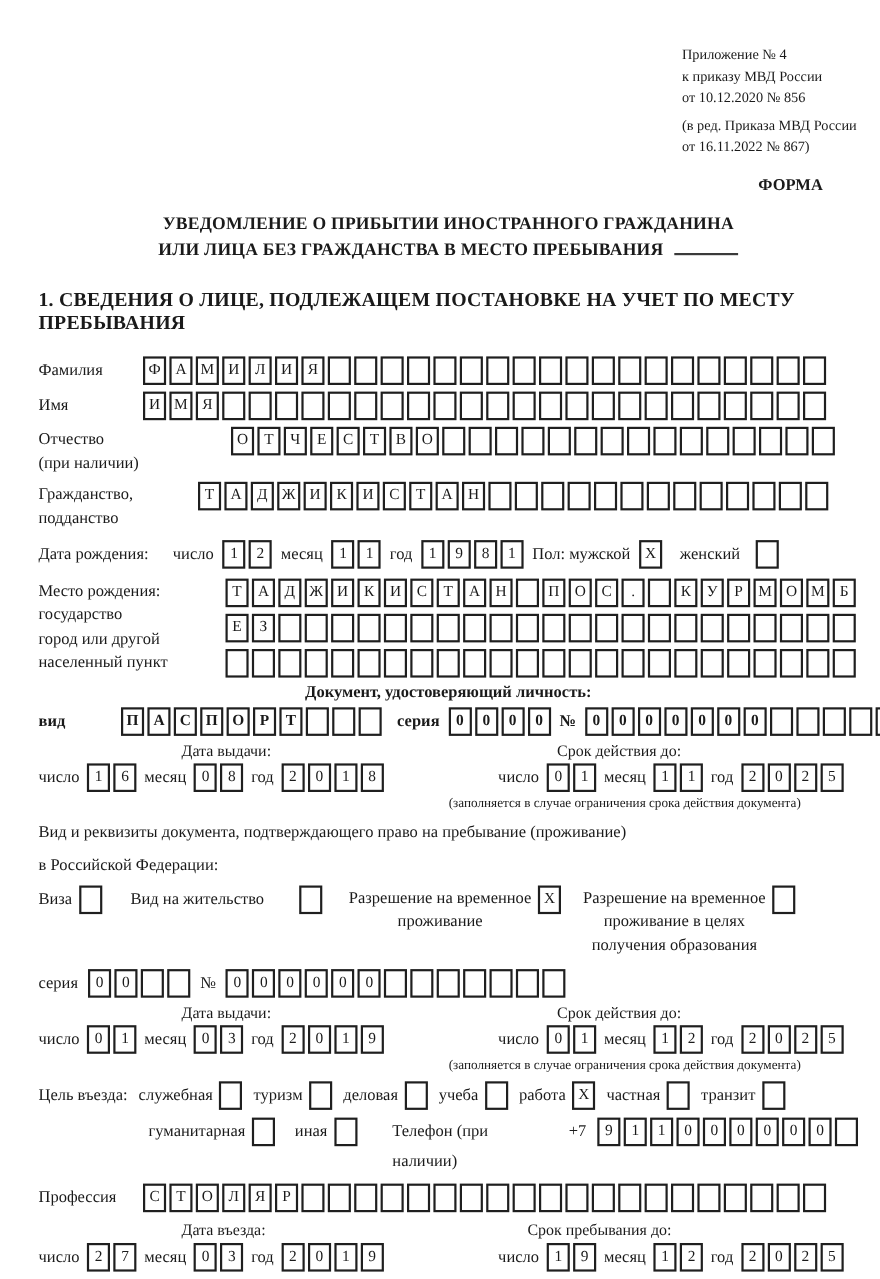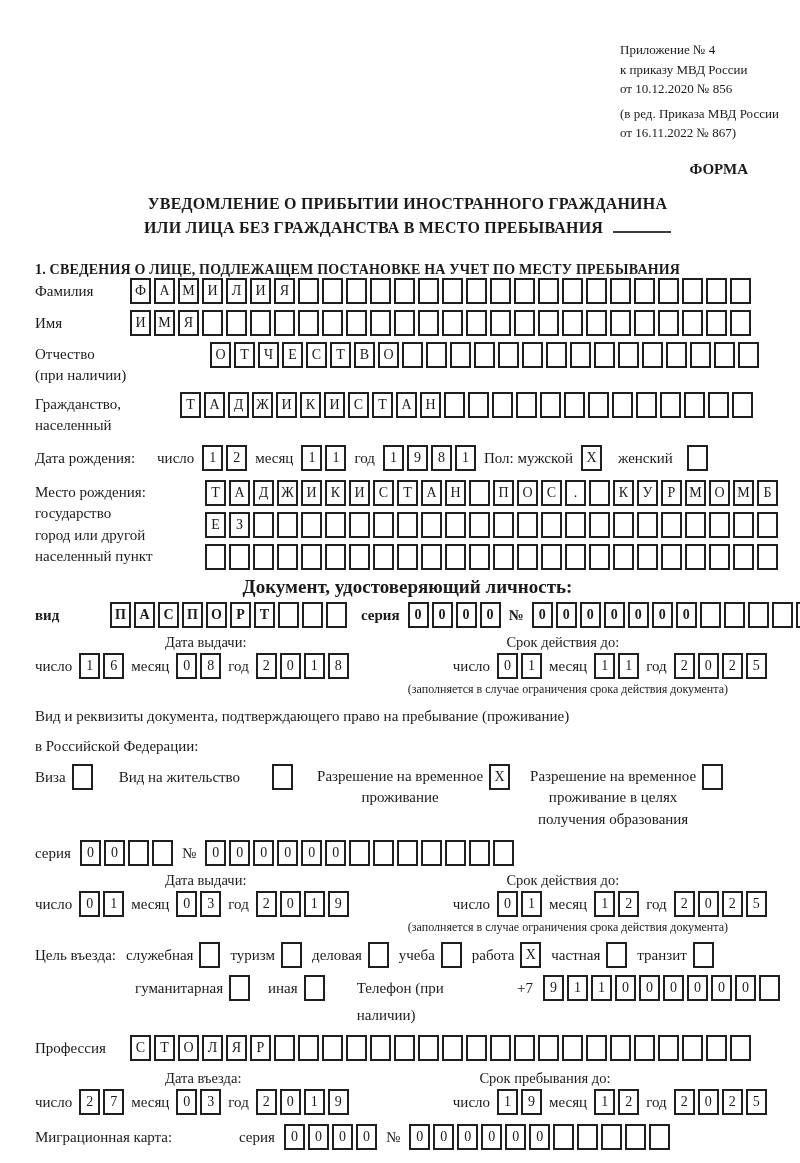--- a/index.html
+++ b/index.html
@@ -7,21 +7,21 @@
     position:relative;width:800px;height:1163px;box-sizing:border-box;
     padding:40px 20px 16px 35px;background:#ffffff;color:#1a1a1a;
     font-family:"Liberation Serif","DejaVu Serif",serif;font-size:15px;overflow:hidden;
   }
   
   .appendix{margin-left:585px;width:200px;font-size:13px;line-height:1.5;}
   .appendix .gap{height:5px;}
   .forma{text-align:right;padding-right:32px;font-weight:bold;margin-top:18px;font-size:15px;}
   .title{text-align:center;font-weight:bold;font-size:16px;line-height:1.5;margin-top:14px;letter-spacing:.2px;}
   .blank{display:inline-block;width:58px;height:14px;border-bottom:2px solid #3a3a3a;margin-left:10px;}
-  .sec{font-weight:bold;font-size:14px;margin-top:22px;letter-spacing:.2px;}
+  .sec{font-weight:bold;font-size:18px;margin-top:22px;margin-bottom:20px;letter-spacing:.2px;}
   
   .row{display:flex;align-items:flex-start;margin-bottom:5px;}
   .lbl{flex:none;line-height:27px;}
   .lblcol{flex:none;display:flex;flex-direction:column;line-height:21.5px;padding-top:2px;}
   .w95{width:95px}.w175{width:175px}.w145{width:145px}.w170{width:170px}
   .boxes{display:inline-flex;gap:3px;flex:none;}
   .cell{
     box-sizing:border-box;flex:none;width:21px;height:26px;border:2px solid #1f1f1f;
     display:inline-flex;align-items:center;justify-content:center;
     font-size:14px;background:#fff;
@@ -36,21 +36,21 @@
   .dgroup .lbl{line-height:27px;}
   .rgt{margin-left:104px;}
   .note-right{font-size:12px;text-align:right;padding-right:52px;margin-top:1px;margin-bottom:7px;}
   
   .opt{display:inline-flex;gap:6px;align-items:flex-start;flex:none;}
   .optml{display:flex;flex-direction:column;text-align:center;line-height:21.5px;flex:none;padding-top:2px;}
   .permit-row{display:flex;align-items:flex-start;margin-top:6px;margin-bottom:10px;gap:14px;}
   .purpose-row{display:flex;align-items:flex-start;gap:10px;margin-bottom:6px;}
   .mt8{margin-top:8px}
   .plain{line-height:27px;}
-  .doc-head{text-align:center;font-weight:bold;font-size:19px;margin:6px 0 4px 0;}
+  .doc-head{text-align:center;font-weight:bold;font-size:15px;margin:6px 0 4px 0;}
   .freeline{margin-bottom:6px;line-height:1.6;}
 </style>
 </head>
 <body>
 
 <div class="page">
 
   <div class="appendix">
     <div>Приложение № 4</div>
     <div>к приказу МВД России</div>
@@ -161,21 +161,21 @@
         <span class="cell"></span>
         <span class="cell"></span>
         <span class="cell"></span>
         <span class="cell"></span>
       </span>
   </div>
 
   <div class="row">
     <div class="lblcol w145">
       <span>Гражданство,</span>
-      <span>населенный</span>
+      <span>подданство</span>
     </div>
     <span class="boxes">
         <span class="cell">Т</span>
         <span class="cell">А</span>
         <span class="cell">Д</span>
         <span class="cell">Ж</span>
         <span class="cell">И</span>
         <span class="cell">К</span>
         <span class="cell">И</span>
         <span class="cell">С</span>

